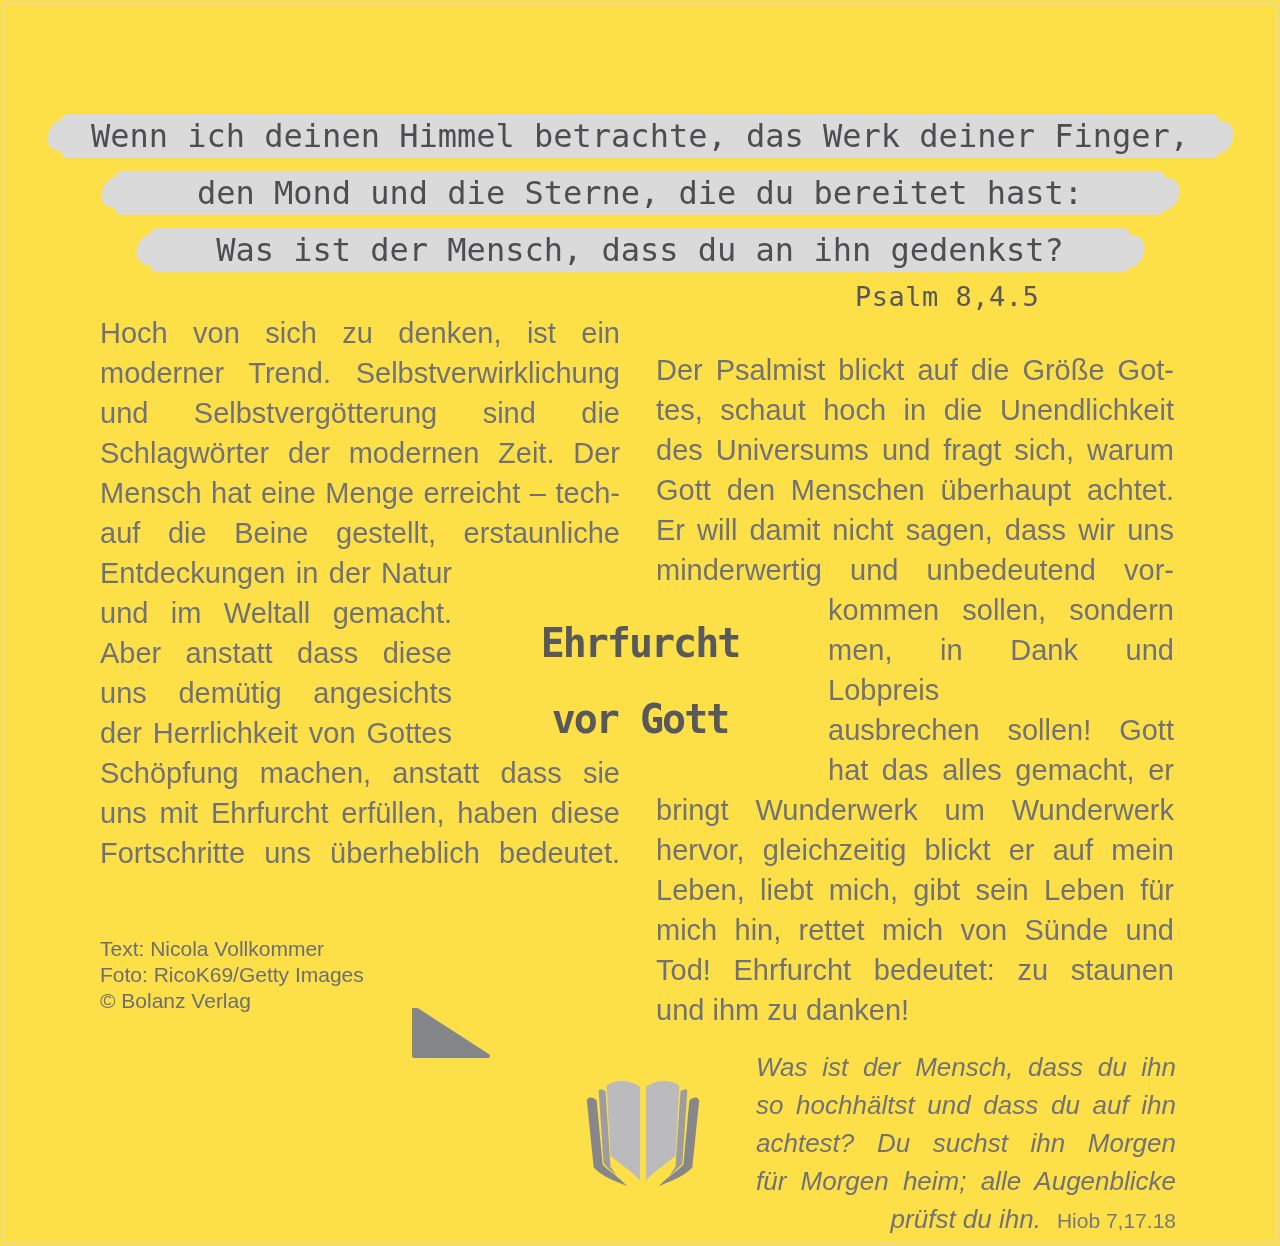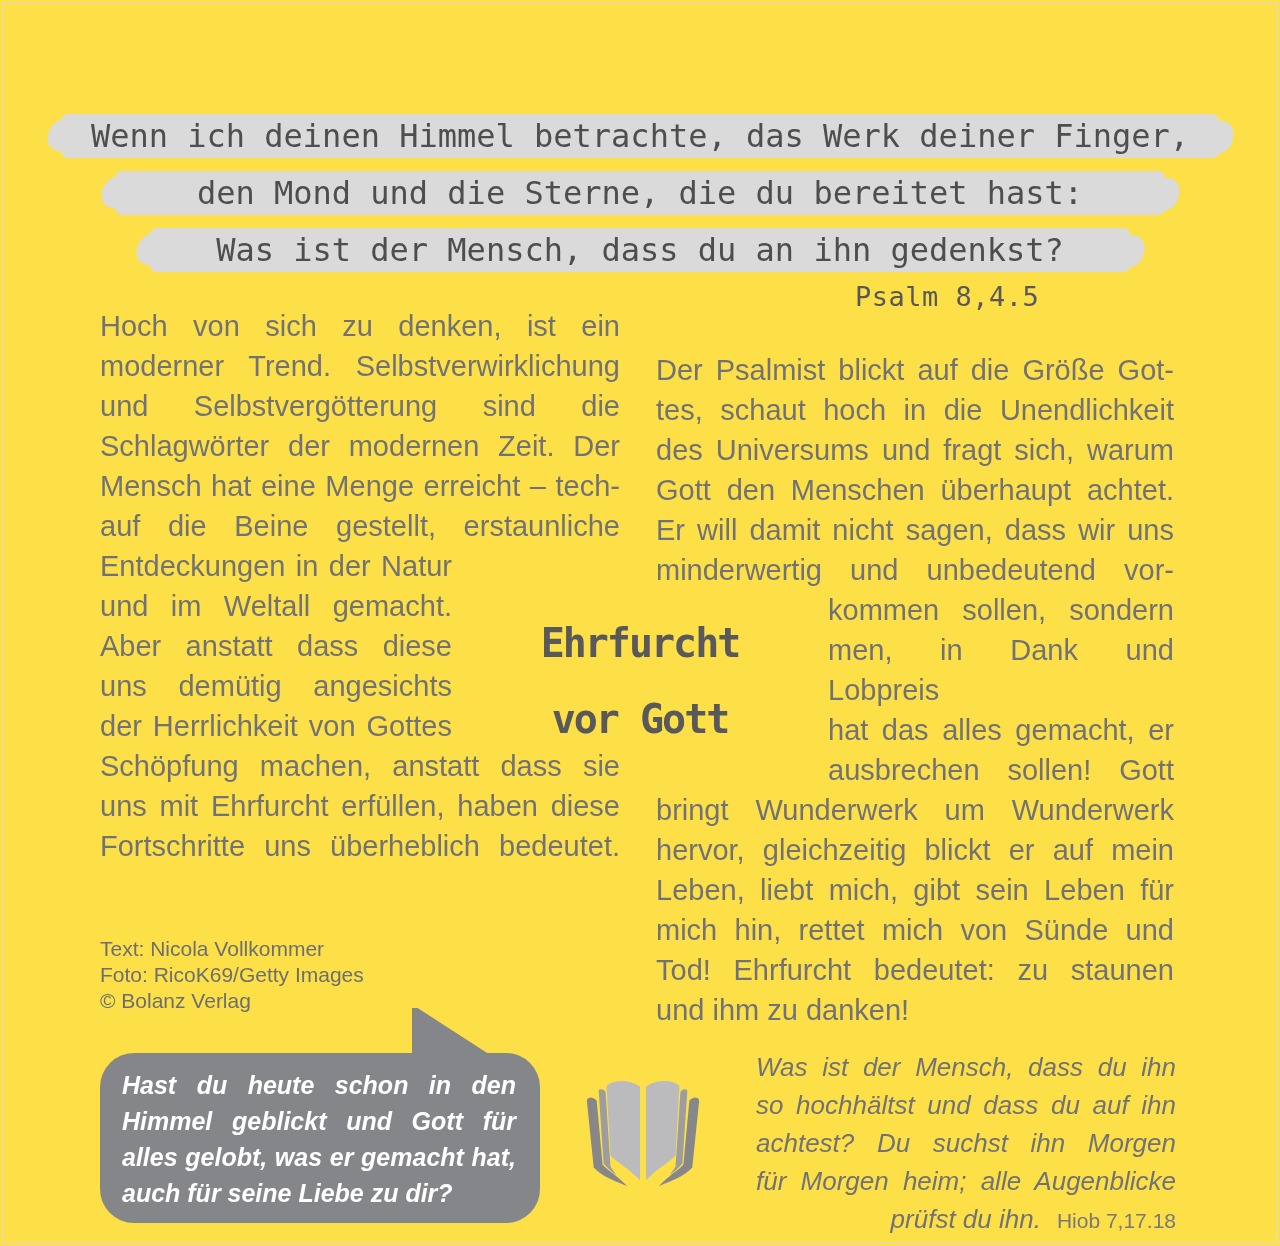--- a/index.html
+++ b/index.html
@@ -52,21 +52,21 @@
   }
 
   
   .bodycol{
     font-size:29px; line-height:40px;
     color:#717277;
     letter-spacing:0;
   }
   .bodycol div{text-align:justify; text-align-last:justify; hyphens:none; white-space:normal;}
   .rag div:last-child{text-align-last:left;}
-  .col-left{left:100px; top:306px; width:520px;}
+  .col-left{left:100px; top:313px; width:520px;}
   .col-right{left:656px; top:350px; width:518px;}
   .narrow-left div{width:352px;}
   .narrow-right div{margin-left:172px;}
 
   .center-heading{
     left:500px; top:620px; width:280px;
     text-align:center;
     font-family:"DejaVu Sans Mono","Liberation Mono",monospace;
     font-weight:bold;
     font-size:40px; letter-spacing:-2px;
@@ -161,22 +161,22 @@
         <div>Der Psalmist blickt auf die Größe Got-</div>
         <div>tes, schaut hoch in die Unendlichkeit</div>
         <div>des Universums und fragt sich, warum</div>
         <div>Gott den Menschen überhaupt achtet.</div>
         <div>Er will damit nicht sagen, dass wir uns</div>
         <div>minderwertig und unbedeutend vor-</div>
       </div>
     <div class="narrow-right">
         <div>kommen sollen, sondern</div>
         <div>men, in Dank und Lobpreis</div>
+        <div>ausbrechen sollen! Gott</div>
         <div>hat das alles gemacht, er</div>
-        <div>ausbrechen sollen! Gott</div>
       </div>
     <div class="rag">
         <div>bringt Wunderwerk um Wunderwerk</div>
         <div>hervor, gleichzeitig blickt er auf mein</div>
         <div>Leben, liebt mich, gibt sein Leben für</div>
         <div>mich hin, rettet mich von Sünde und</div>
         <div>Tod! Ehrfurcht bedeutet: zu staunen</div>
         <div>und ihm zu danken!</div>
       </div>
   </div>
@@ -189,26 +189,20 @@
   <div class="abs credits">
       <div>Text: Nicola Vollkommer</div>
       <div>Foto: RicoK69/Getty Images</div>
       <div>© Bolanz Verlag</div>
     </div>
 
   <svg class="abs tail" viewBox="0 0 86 50" aria-hidden="true">
     <polygon points="4,0 4,48 78,48" fill="#85868a" stroke="#85868a" stroke-width="4" stroke-linejoin="round"></polygon>
   </svg>
 
-  <div class="abs bubble rag">
-      <div>Hast du heute schon in den</div>
-      <div>Himmel geblickt und Gott für</div>
-      <div>alles gelobt, was er gemacht hat,</div>
-      <div>auch für seine Liebe zu dir?</div>
-    </div>
 
   <svg class="abs book" viewBox="0 0 140 112" aria-hidden="true">
     <g>
       <path d="M13,24 L20,92 C28,101 40,105 54,111 C44,100 35,96 29,89 L23,24 C19,20 14,20 13,24 Z" fill="#87878a"></path>
       <path d="M25,14 L30,88 C34,93 38,96 43,100 L37,91 L32,15 C29,12 26,12 25,14 Z" fill="#9d9da0"></path>
       <path d="M67,10 C55,2 40,3 33,9 L37,80 C48,90 58,95 67,105 Z" fill="#bbbbbe"></path>
     </g>
     <g transform="translate(140,0) scale(-1,1)">
       <path d="M13,24 L20,92 C28,101 40,105 54,111 C44,100 35,96 29,89 L23,24 C19,20 14,20 13,24 Z" fill="#87878a"></path>
       <path d="M25,14 L30,88 C34,93 38,96 43,100 L37,91 L32,15 C29,12 26,12 25,14 Z" fill="#9d9da0"></path>

